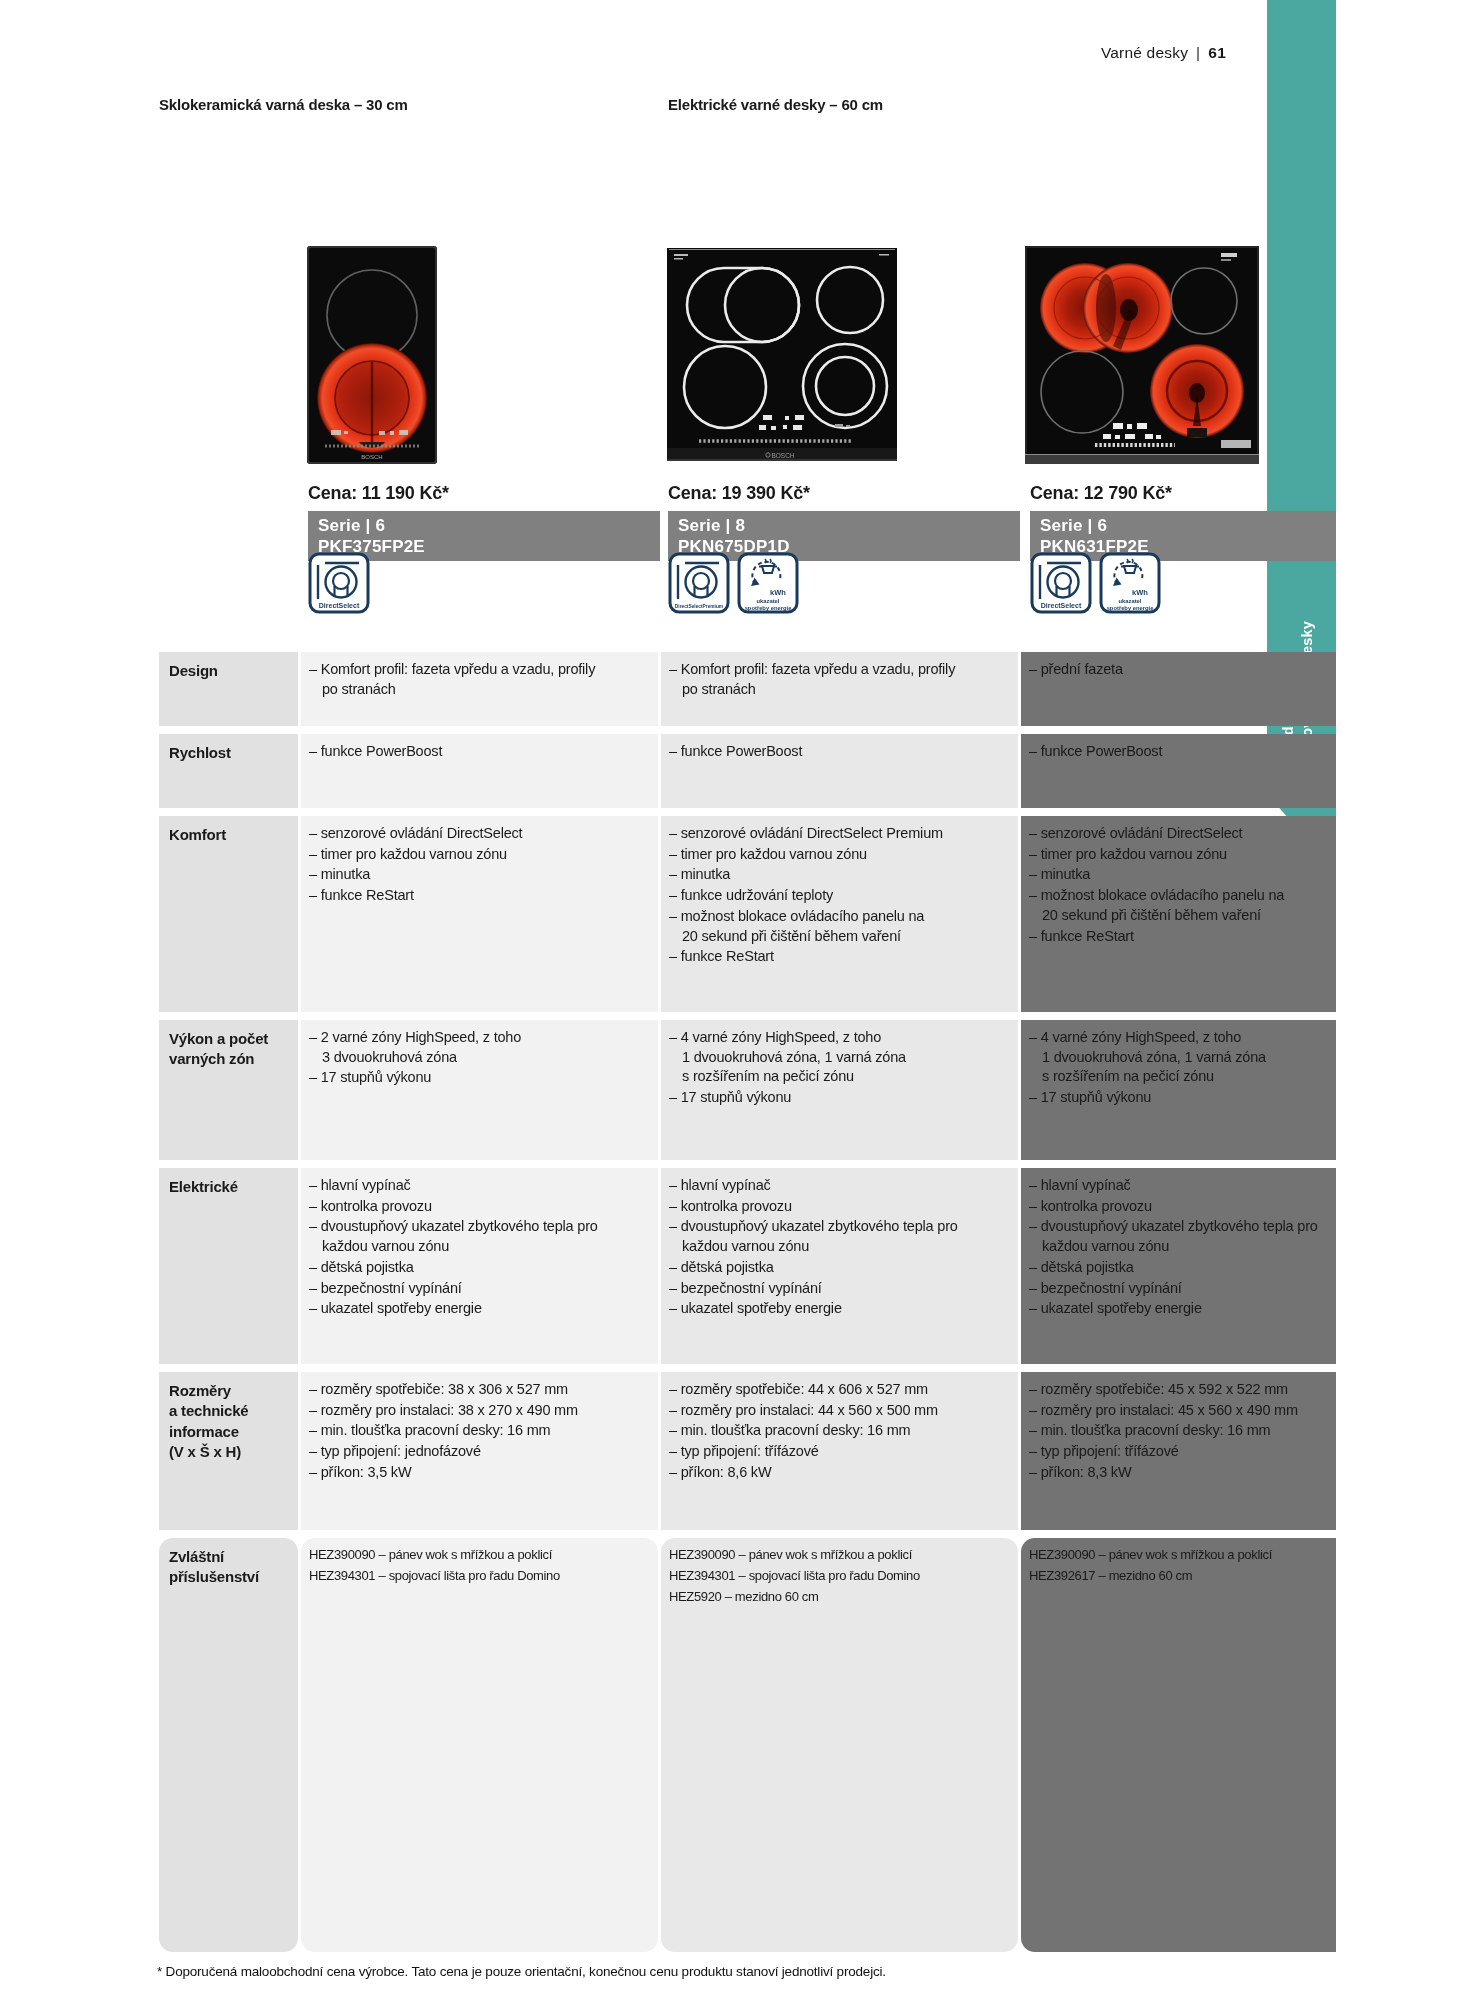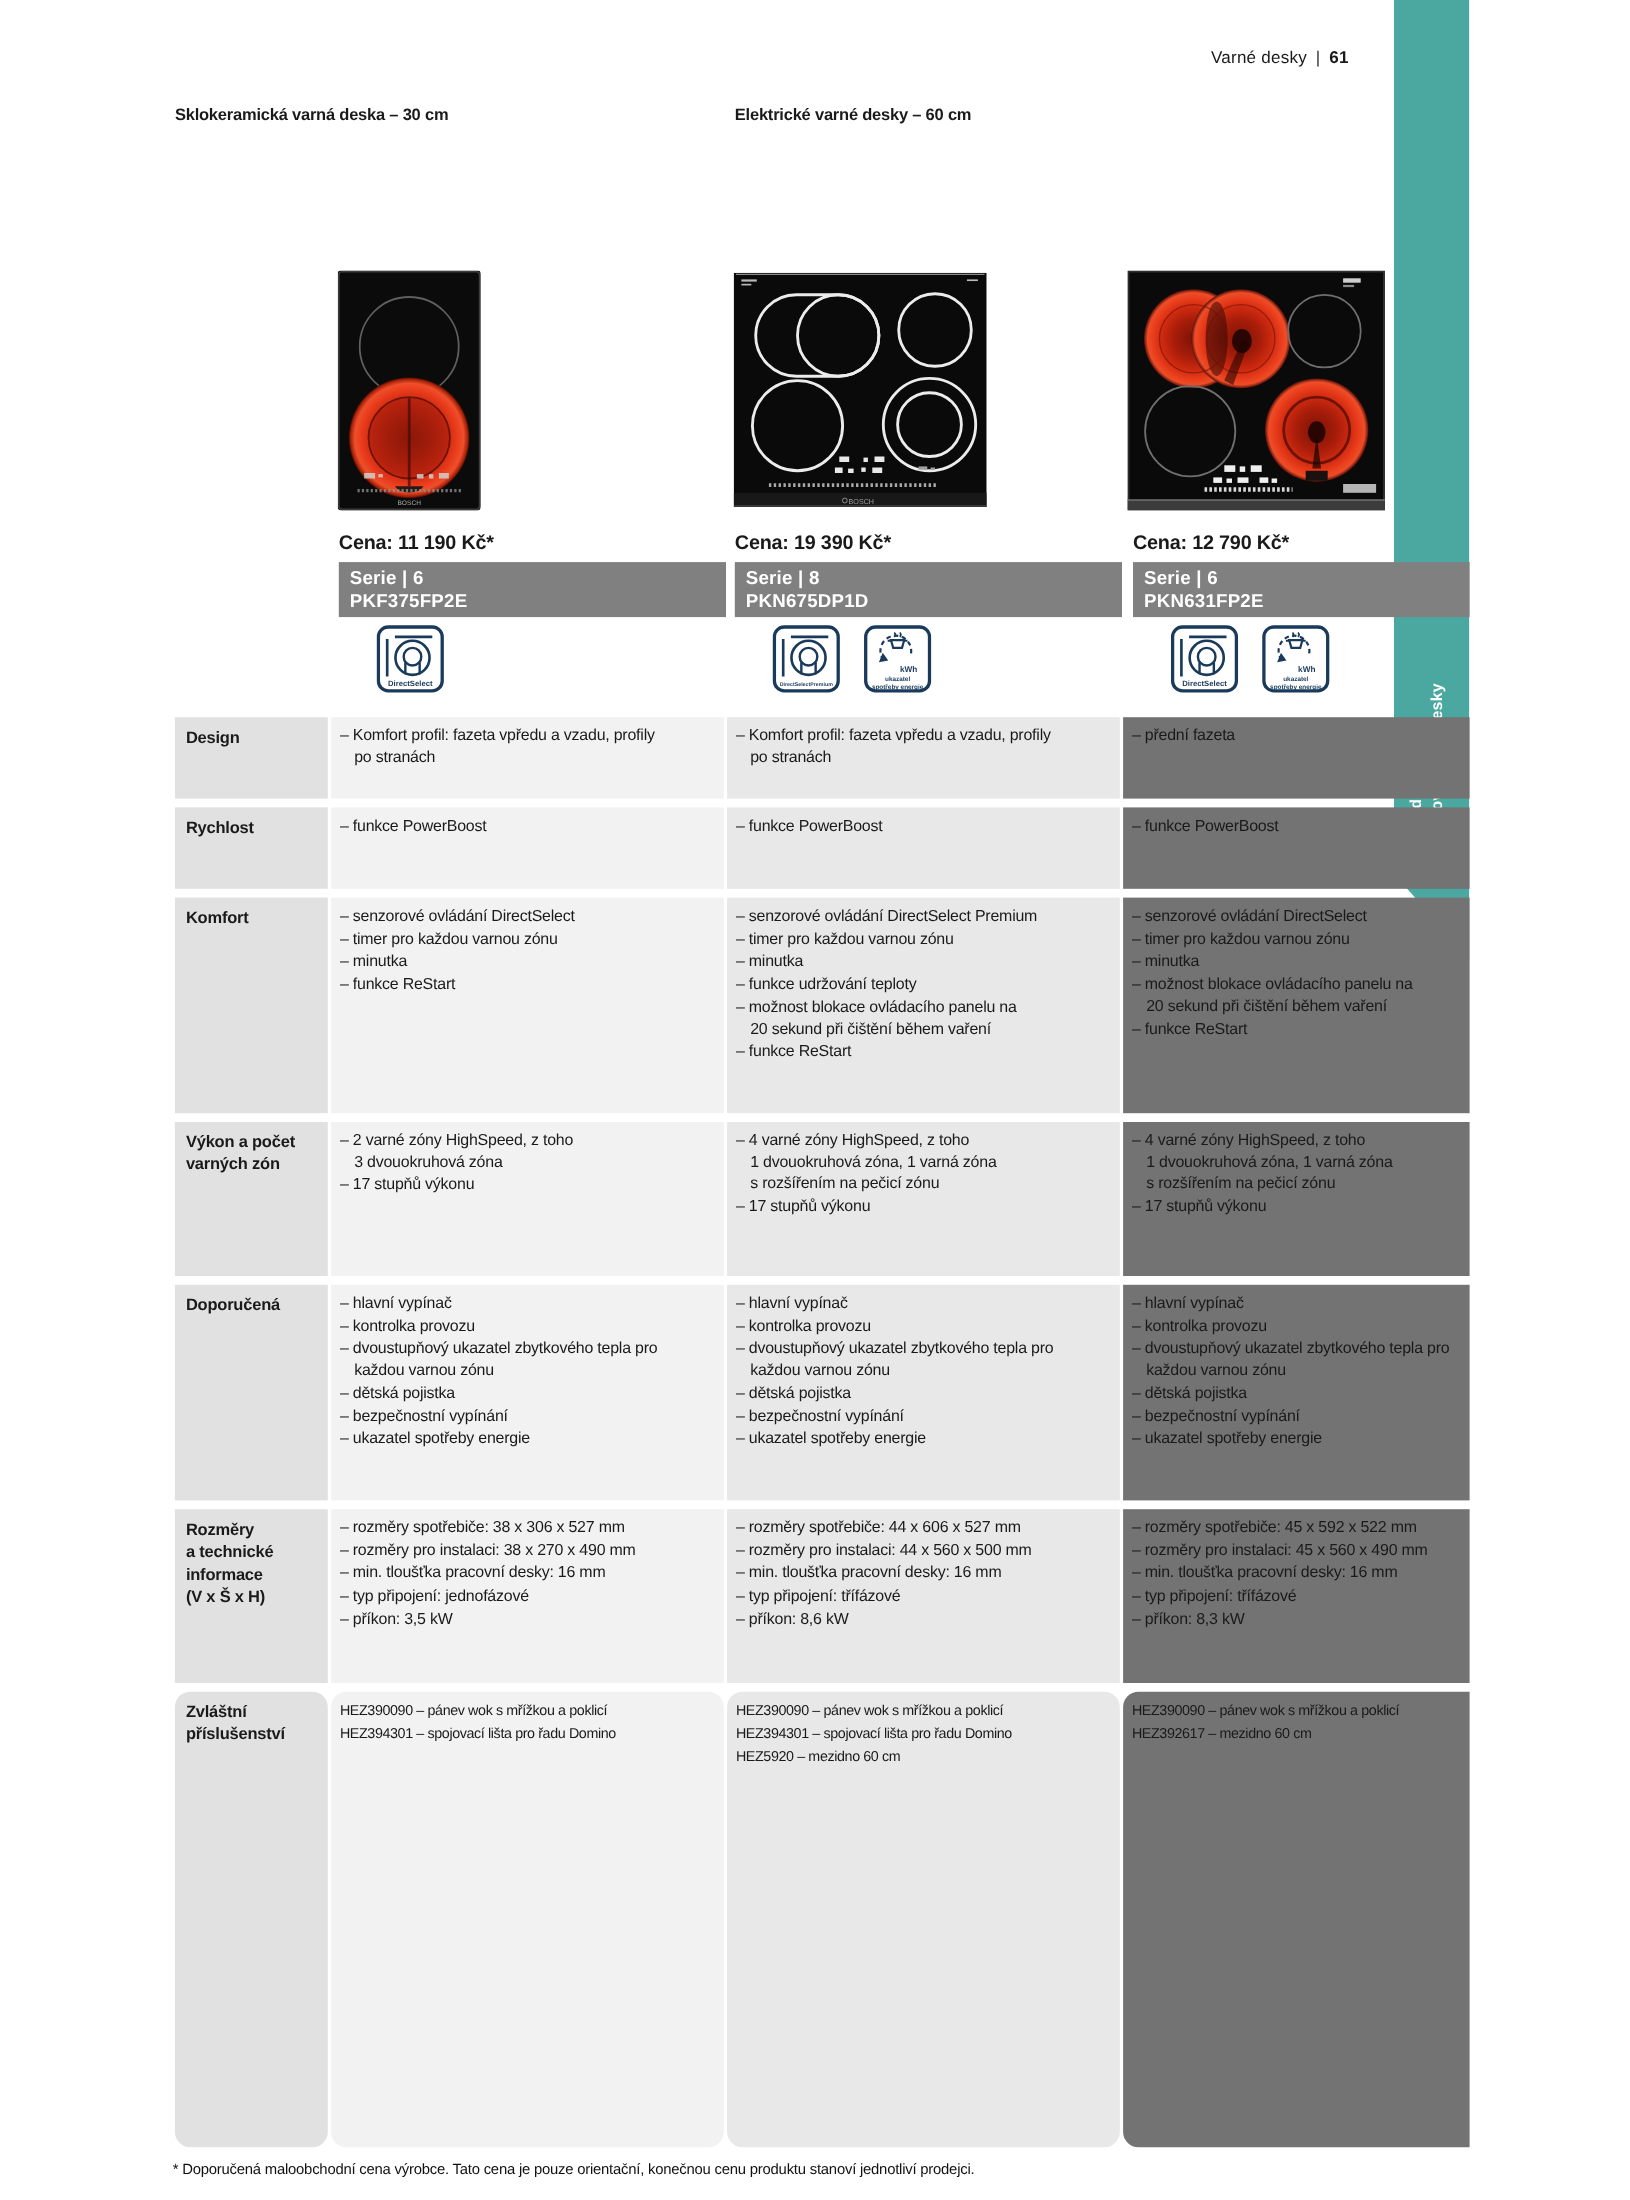--- a/index.html
+++ b/index.html
@@ -25,21 +25,21 @@
   
   .hob{position:absolute;}
   .hob1{left:307px;top:246px;width:130px;height:218px;}
   .hob2{left:667px;top:248px;width:230px;height:213px;}
   .hob3{left:1025px;top:246px;width:234px;height:218px;}
 
   
   .price{position:absolute;top:483px;font-size:18px;font-weight:bold;letter-spacing:-.2px;white-space:nowrap;}
   .badge{position:absolute;top:511px;height:50px;background:#808080;color:#fff;font-weight:bold;
          font-size:17px;line-height:21px;padding:4px 12px 0 10px;box-sizing:border-box;letter-spacing:.2px;}
-  .icon-row{position:absolute;top:568px;display:flex;gap:21px;margin-left:34px;}
+  .icon-row{position:absolute;top:552px;display:flex;gap:7px;}
   .ficon{display:block;width:62px;height:62px;}
   .ficon svg{display:block;}
 
   
   .ftable{position:absolute;left:159px;top:640px;width:1220px;}
   .trow{display:grid;grid-template-columns:139px 357px 357px 357px;column-gap:3px;margin-bottom:8px;}
   .cell{box-sizing:border-box;margin:0;}
   .lbl{background:#e1e1e1;font-weight:bold;font-size:15px;line-height:1.35;padding:9px 6px 0 10px;
        white-space:pre-line;letter-spacing:-.2px;}
   ul.cell{list-style:none;padding:8px 10px 0 8px;font-size:14.5px;line-height:1.36;letter-spacing:-.2px;}
@@ -362,21 +362,21 @@
         </ul>
       <ul class="cell c3 h-vykon">
           <li>4 varné zóny HighSpeed, z toho
 1 dvouokruhová zóna, 1 varná zóna
 s rozšířením na pečicí zónu</li>
           <li>17 stupňů výkonu</li>
         </ul>
     </div>
 
     <div class="trow">
-      <div class="cell lbl h-bezpecnost">Doporučená</div>
+      <div class="cell lbl h-bezpecnost">Elektrické</div>
       <ul class="cell c1 h-bezpecnost">
           <li>hlavní vypínač</li>
           <li>kontrolka provozu</li>
           <li>dvoustupňový ukazatel zbytkového tepla pro
 každou varnou zónu</li>
           <li>dětská pojistka</li>
           <li>bezpečnostní vypínání</li>
           <li>ukazatel spotřeby energie</li>
         </ul>
       <ul class="cell c2 h-bezpecnost">

